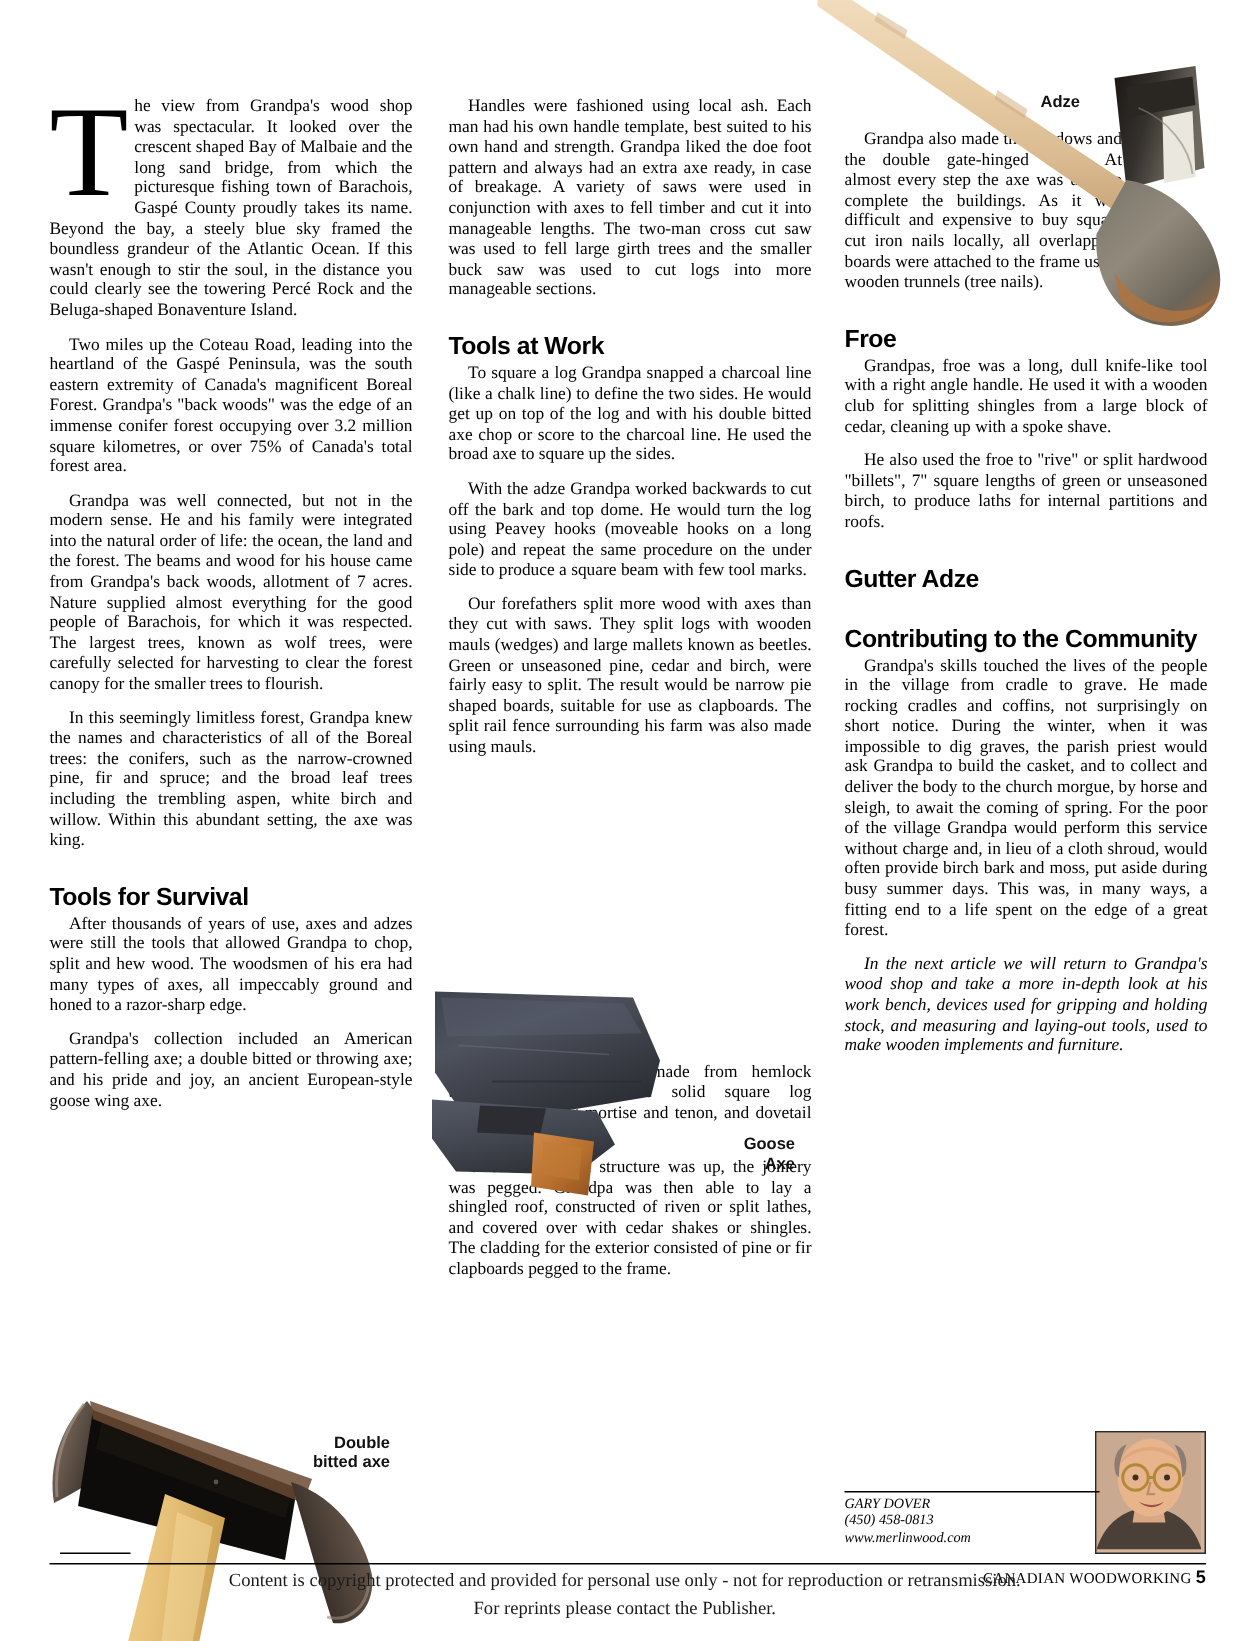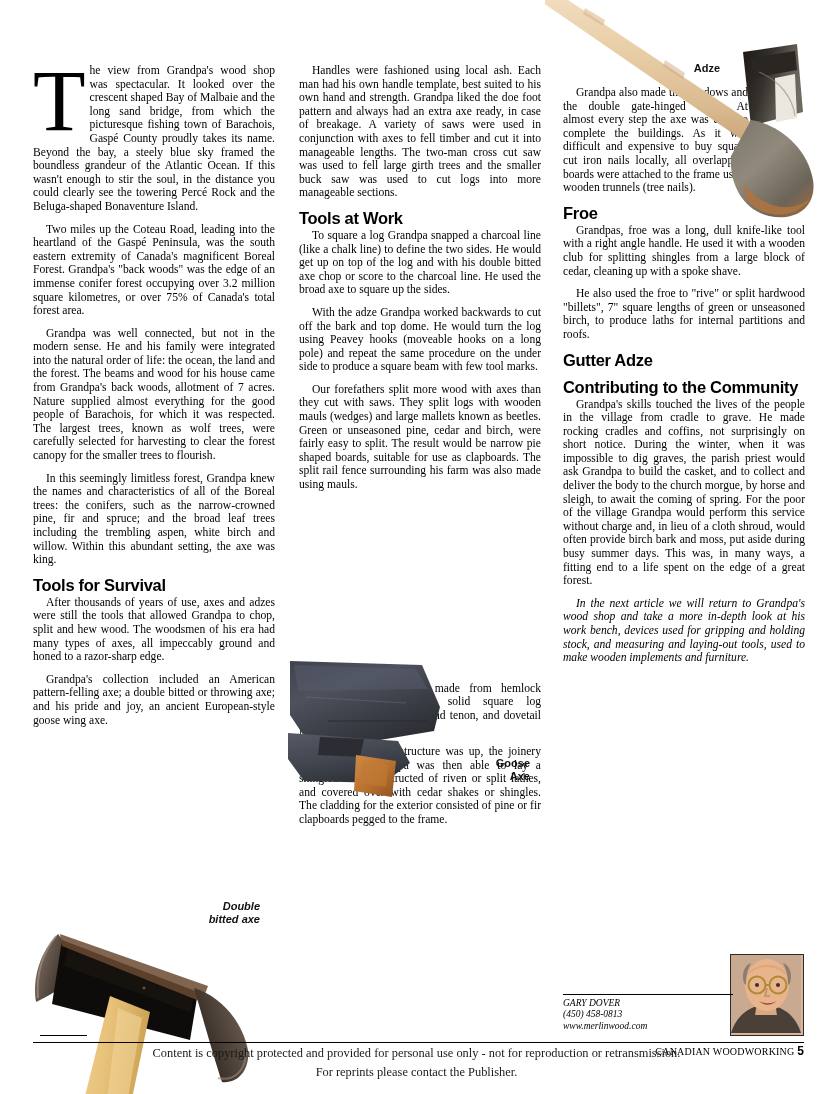--- a/index.html
+++ b/index.html
@@ -40,21 +40,21 @@
   .col p.italic {
     font-style: italic;
   }
 
   h2.sect {
     font-family: "Liberation Sans", sans-serif;
     font-weight: bold;
     font-size: 16.5px;
     line-height: 18px;
     letter-spacing: -0.3px;
-    margin: 9px 0 2px 0;
+    margin: 22px 0 2px 0;
     text-align: left;
   }
 
   
   .dropcap {
     float: left;
     font-family: "Liberation Serif", serif;
     font-size: 86px;
     line-height: 66px;
     padding: 2px 4px 0 0;
@@ -277,21 +277,21 @@
 
       <path d="M176,70 C 202,78 224,102 230,132 C 232,152 220,166 204,164 C 196,140 186,104 176,70 Z" fill="url(#bitG2)"></path>
       <path d="M200,160 C 216,164 228,152 228,134" stroke="#9c8a7b" stroke-width="2" fill="none" opacity="0.6"></path>
 
       <polygon points="92,78 132,94 112,190 64,190" fill="url(#dblHandle)"></polygon>
       <polygon points="100,90 124,100 108,190 88,190" fill="#f4d89c" opacity="0.55"></polygon>
 
       <circle cx="126" cy="70" r="1.6" fill="#6e6256" opacity="0.8"></circle>
     </svg>
   </div>
-  <div class="caption" id="cap-dbl" style="left:148px; top:900px; width:112px;font-style:italic;">
+  <div class="caption" id="cap-dbl" style="left:148px; top:956px; width:112px;">
     <span>Double</span><br>
     <span>bitted axe</span>
   </div>
 
   <div id="author-photo">
     <svg width="70" height="78" viewBox="0 0 70 78" xmlns="http://www.w3.org/2000/svg">
       <rect x="0" y="0" width="70" height="78" fill="#c9a98f"></rect>
 
       <path d="M0,78 C 6,58 22,50 35,50 C 48,50 64,58 70,78 Z" fill="#4a4038"></path>
 

